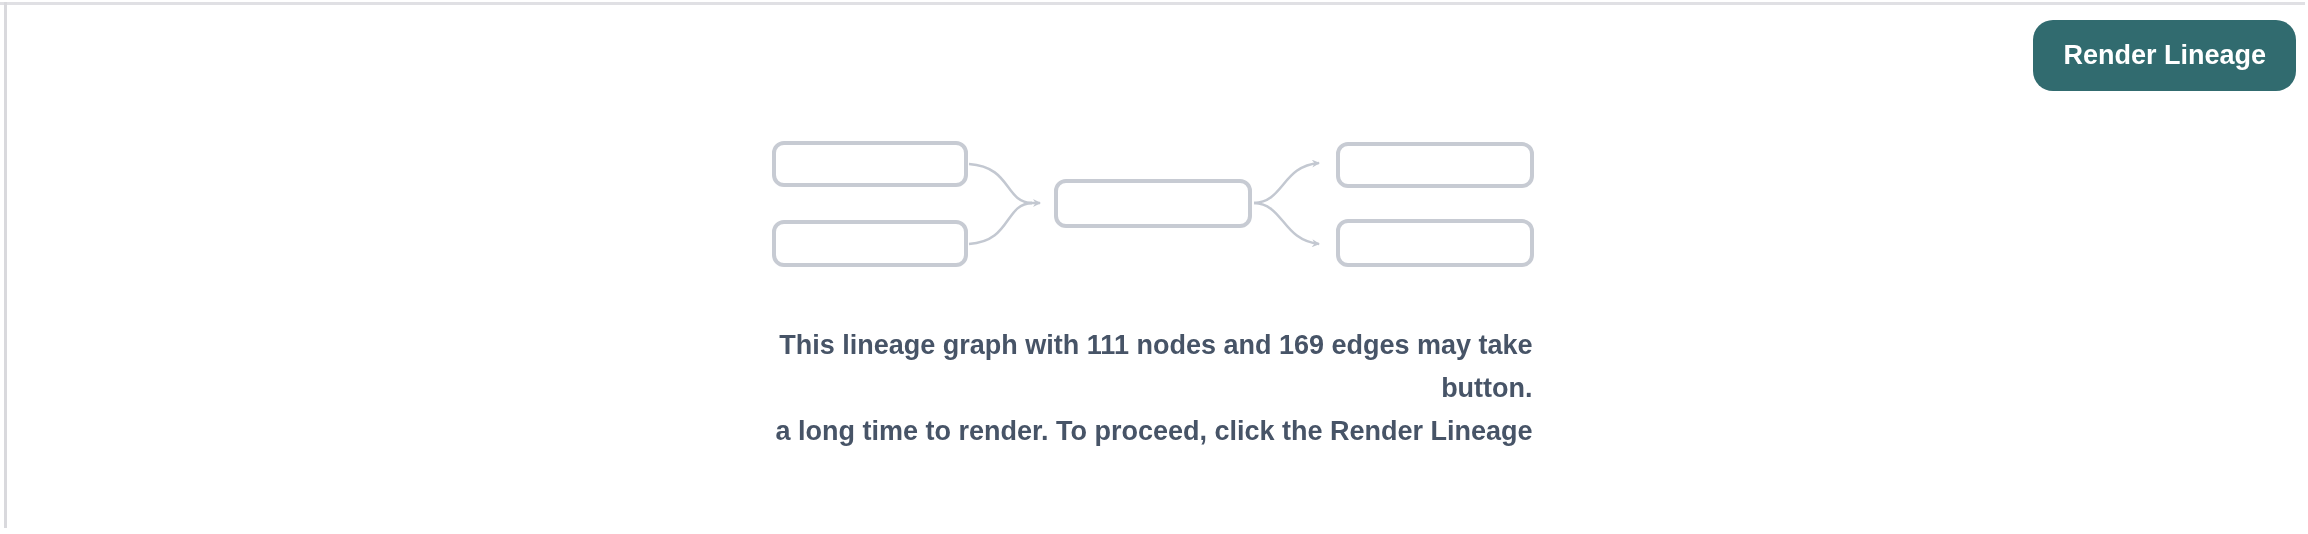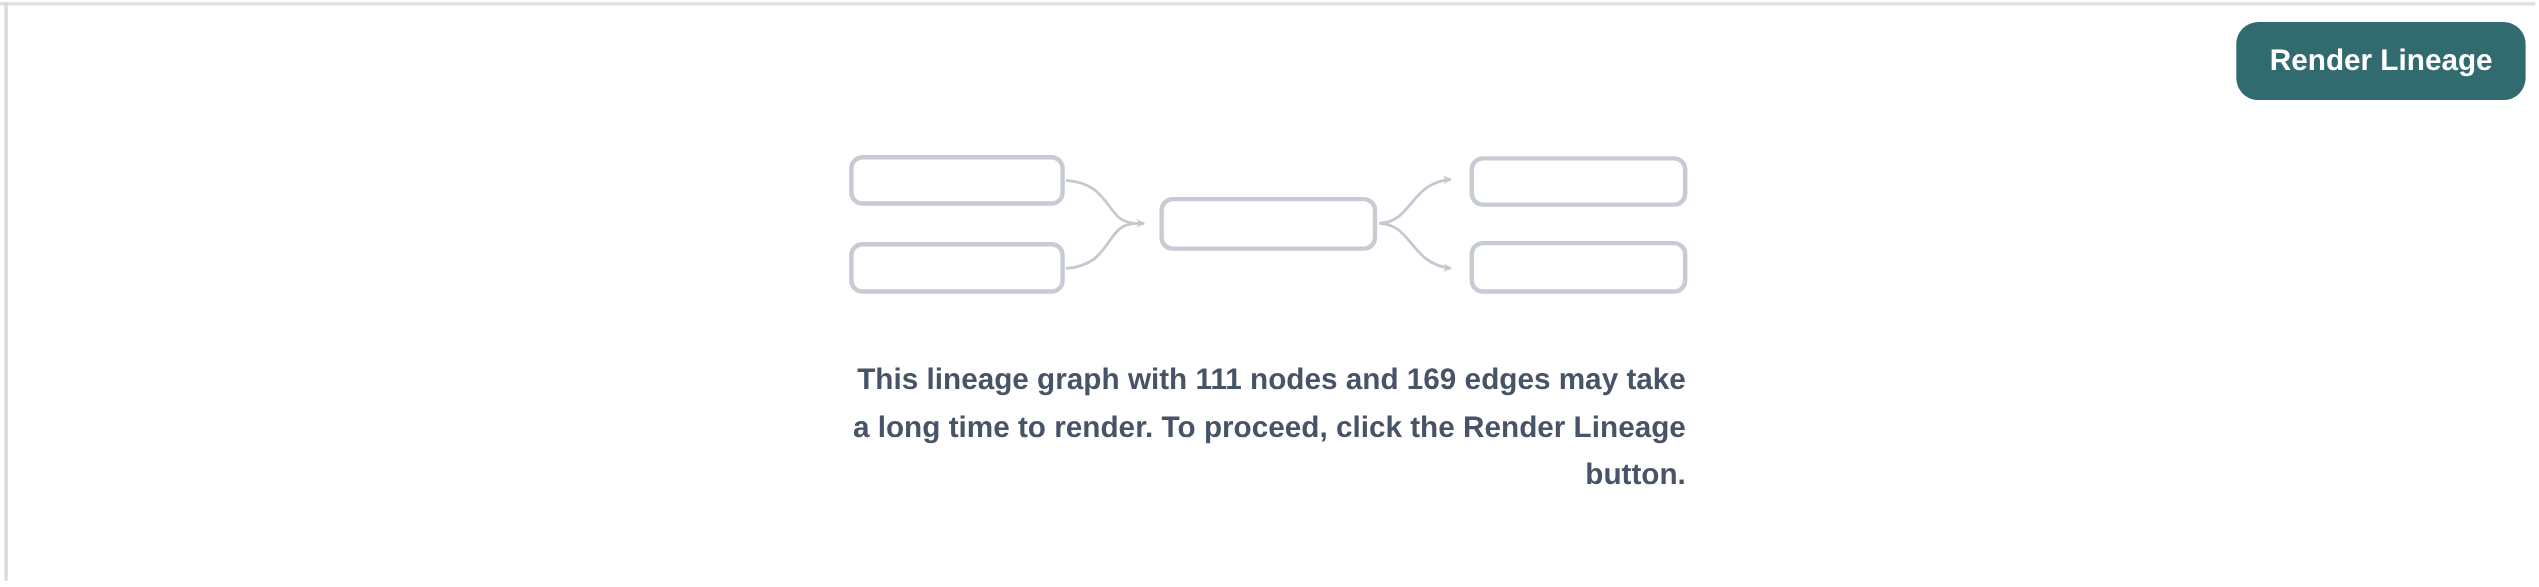--- a/index.html
+++ b/index.html
@@ -79,18 +79,18 @@
         <rect x="4" y="3" width="192" height="42" rx="10"></rect>
         <rect x="4" y="82" width="192" height="43" rx="10"></rect>
         <rect x="286" y="41" width="194" height="45" rx="10"></rect>
         <rect x="568" y="4" width="194" height="42" rx="10"></rect>
         <rect x="568" y="81" width="194" height="44" rx="10"></rect>
       </g>
     </svg>
 
     <div class="warning-message">
       <div>This lineage graph with 111 nodes and 169 edges may take</div>
+      <div>button.</div>
       <div>a long time to render. To proceed, click the Render Lineage</div>
-      <div>button.</div>
     </div>
 
   </div>
 </div>
 
 </body></html>

